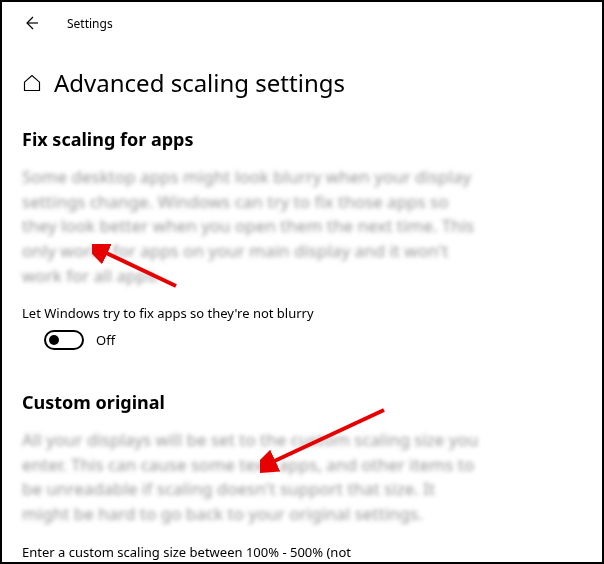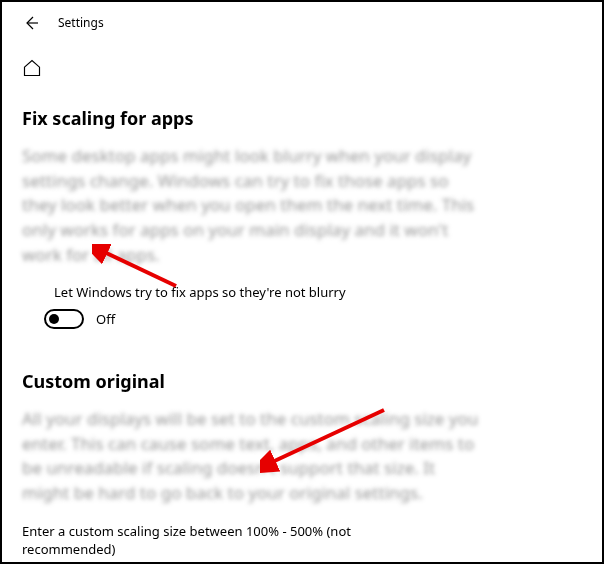--- a/index.html
+++ b/index.html
@@ -12,23 +12,23 @@
       width: 604px;
       height: 564px;
       background: #fff;
       border: 2px solid #000;
       padding: 12px 20px 20px 20px;
       position: relative;
       overflow: hidden;
     }
     .top-bar {
       display: flex;
-      align-items: flex-start;
-      gap: 18px;
-      margin-bottom: 26px;
+      align-items: center;
+      gap: 27px;
+      margin-bottom: 34px;
     }
     .back-btn {
       width: 18px;
       height: 18px;
       display: flex;
       align-items: center;
       justify-content: center;
       cursor: pointer;
     }
     .top-title {
@@ -62,21 +62,20 @@
       font-size: 17px;
       line-height: 1.45;
       margin-bottom: 16px;
       max-width: 460px;
       user-select: none;
     }
     .setting-label {
       font-size: 13px;
       color: #000;
       margin-bottom: 8px;
-      margin-left: 32px;
     }
     .toggle-row {
       display: flex;
       align-items: center;
       gap: 12px;
       margin-bottom: 40px;
       padding-left: 22px;
     }
     .toggle {
       width: 40px;
@@ -156,20 +155,21 @@
       <path d="M4 8 L15 8" stroke="#000" stroke-width="1.2" fill="none"></path>
     </svg>
   </div>
   <div class="top-title">Settings</div>
 </div>
 
 <div class="header-row">
   <svg class="home-icon" viewBox="0 0 24 24">
     <path d="M3 11 L12 3 L21 11 L21 21 L3 21 Z" stroke="#000" stroke-width="1.4" fill="none"></path>
   </svg>
+  <h1 class="page-title">Advanced scaling settings</h1>
 </div>
 
 <h2 class="section-heading">Fix scaling for apps</h2>
 
 <div class="blur-text">Some desktop apps might look blurry when your display settings change. Windows can try to fix those apps so they look better when you open them the next time. This only works for apps on your main display and it won't work for all apps.</div>
 
 <div class="setting-label">Let Windows try to fix apps so they're not blurry</div>
 
 <div class="toggle-row">
   <div class="toggle">

